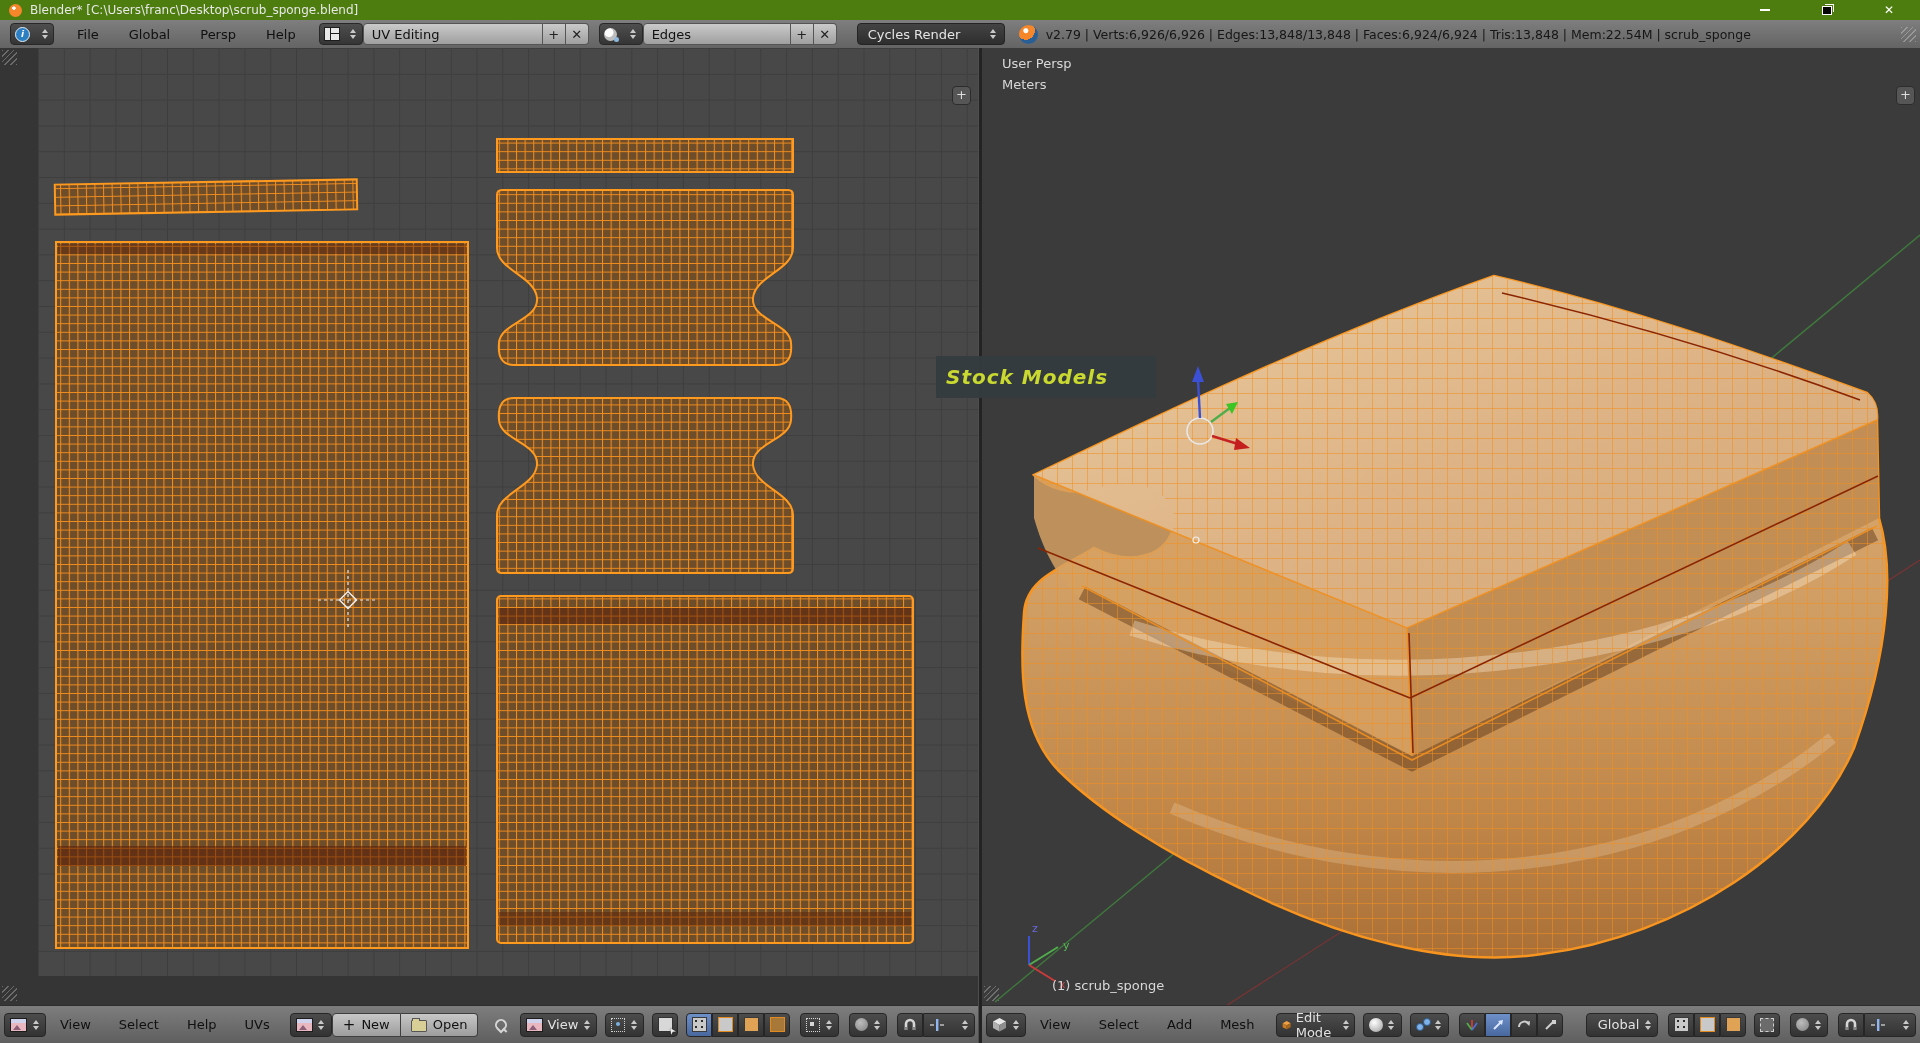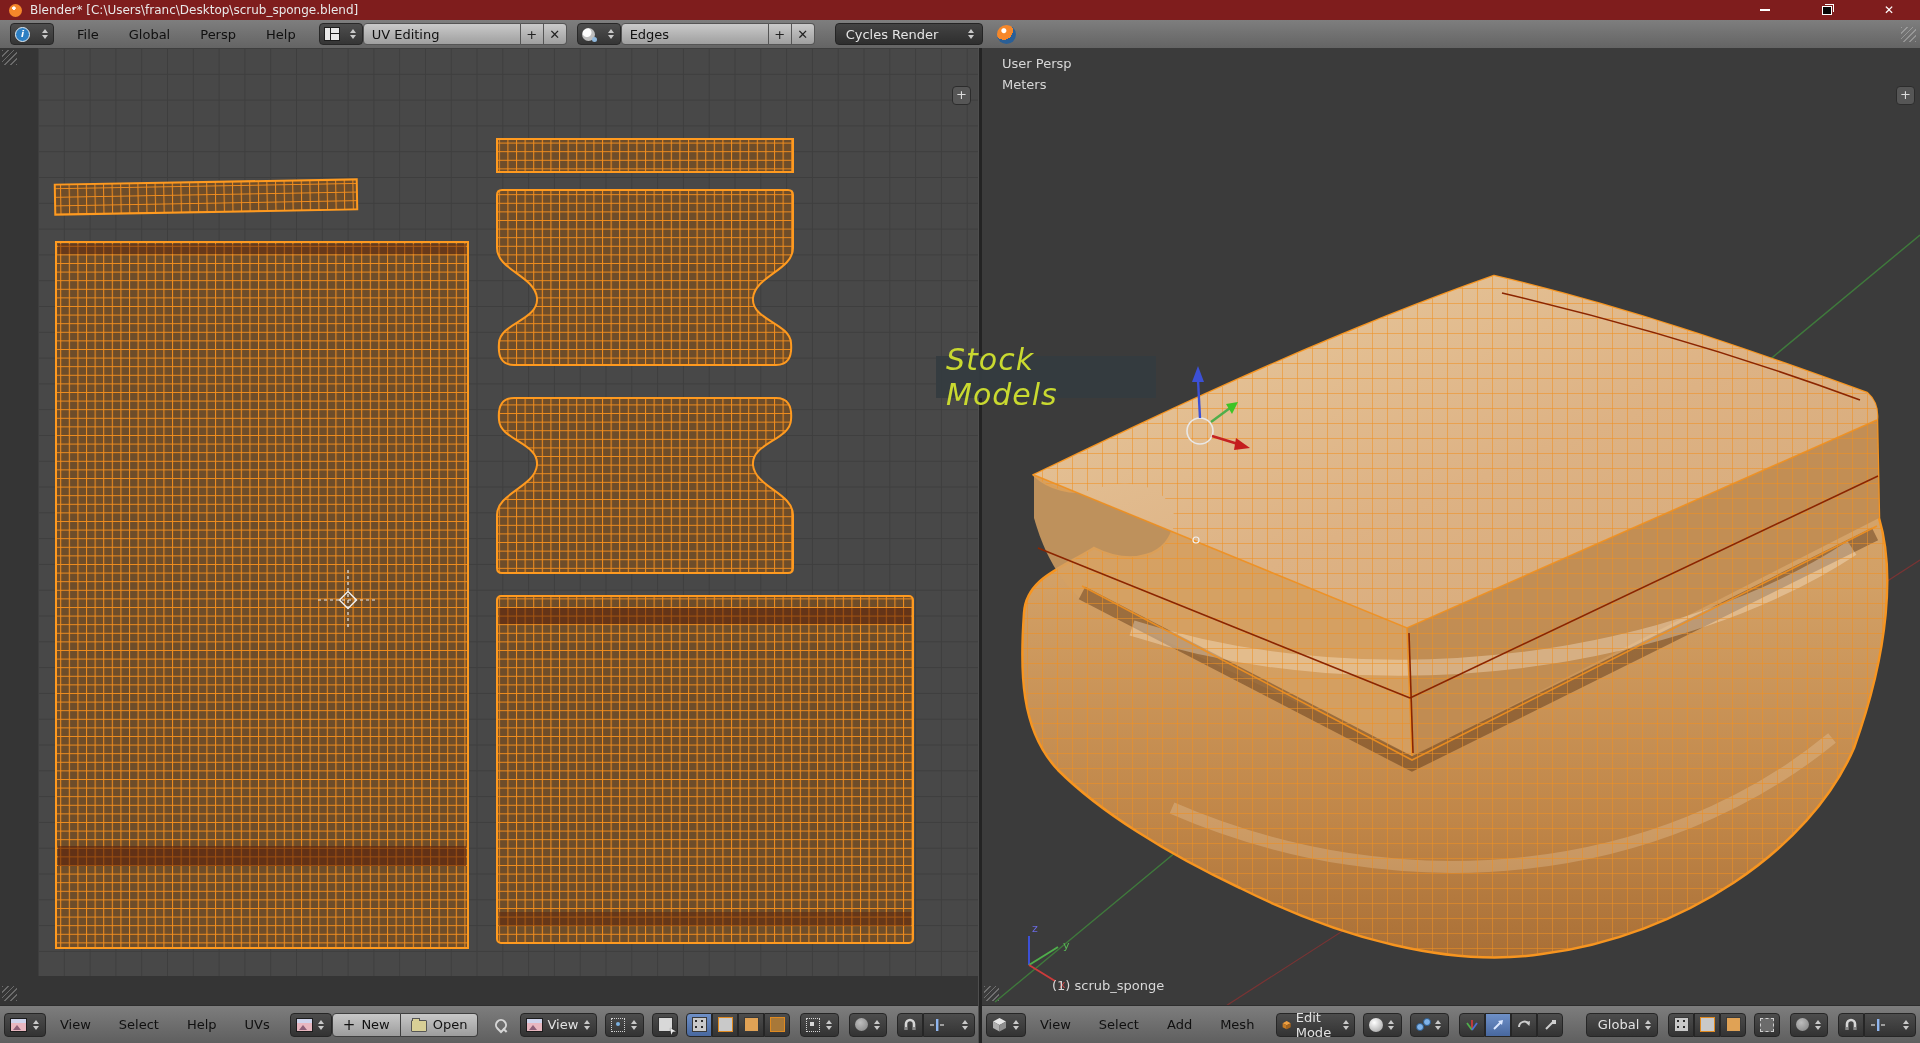--- a/index.html
+++ b/index.html
@@ -1,20 +1,20 @@
 <!DOCTYPE html>
 <html><head>
 <meta charset="utf-8">
 <style>
   html,body{margin:0;padding:0;background:#222;}
   #stage{position:relative;width:1920px;height:1043px;overflow:hidden;
     font-family:"DejaVu Sans","Liberation Sans",sans-serif;-webkit-font-smoothing:antialiased;}
   .abs{position:absolute;}
   
-  #titlebar{left:0;top:0;width:1920px;height:20px;background:#7f1d1d;color:#e8e8e8;
+  #titlebar{left:0;top:0;width:1920px;height:20px;background:#4d7c0f;color:#e8e8e8;
     display:flex;align-items:center;font-size:12px;}
   #blender-ico{width:13px;height:13px;border-radius:50%;margin:0 8px 0 9px;
     background:radial-gradient(circle at 38% 32%,#ffffff 0 1.5px,#f5872a 2px 7px);}
   .winbtns{margin-left:auto;display:flex;align-items:center;gap:36px;padding-right:18px;}
   .wb{width:26px;height:16px;display:flex;align-items:center;justify-content:center;color:#fff;font-size:12px;cursor:default;}
   .wb .bar{width:10px;height:2px;background:#fff;}
   .wb .sq{width:8px;height:7px;border:1px solid #fff;position:relative;background:#060606;}
   .wb .sq:before{content:"";position:absolute;left:2px;top:-3px;width:8px;height:7px;border:1px solid #fff;border-bottom:none;border-left:none;}
   
   #header{left:0;top:20px;width:1920px;height:28px;
@@ -60,21 +60,21 @@
     color:#dcdcdc;font-size:13px;line-height:15px;text-align:center;}
   
   #wm-circle{left:936px;top:90px;width:214px;height:214px;border-radius:50%;background:rgba(45,53,57,.97);
     display:flex;flex-direction:column;align-items:center;justify-content:center;}
   #wm-fm{font-style:italic;font-weight:bold;line-height:.85;letter-spacing:-6px;margin-top:6px;}
   #wm-fm .f{color:#fff;font-size:104px;} #wm-fm .m{color:#2BA8DC;font-size:108px;}
   #wm-name{color:#2BA8DC;font-size:13.5px;letter-spacing:2.5px;margin-top:2px;}
   #wm-sub{color:#f2f2f2;font-size:27px;font-style:italic;margin-top:4px;}
   #wm-banner{left:936px;top:308px;width:220px;height:42px;background:rgba(52,60,64,.94);
     display:flex;align-items:center;padding-left:10px;box-sizing:border-box;}
-  #wm-banner span{color:#c9d930;font-size:30px;font-weight:normal;font-style:italic;letter-spacing:1px;}
+  #wm-banner span{color:#c9d930;font-size:20px;font-weight:bold;font-style:italic;letter-spacing:1px;}
   
   .toolbar{top:1005px;height:38px;background:linear-gradient(#7d7d7d,#5f5f5f);
     border-top:1px solid #2e2e2e;display:flex;align-items:center;font-size:13px;color:#141414;overflow:hidden;}
   #uvtoolbar{left:0;width:978px;padding:0 4px;box-sizing:border-box;}
   #v3dtoolbar{left:982px;width:938px;padding:0 4px;box-sizing:border-box;}
   .tmenu{padding:0 14px;color:#101010;}
   .tb-dd{height:24px;background:linear-gradient(#4c4c4c,#333);border:1px solid #262626;border-radius:4px;
     display:flex;align-items:center;color:#e2e2e2;padding:0 5px;box-sizing:border-box;gap:4px;}
   .tb-btn{height:24px;min-width:26px;background:linear-gradient(#4c4c4c,#333);border:1px solid #262626;
     display:flex;align-items:center;justify-content:center;box-sizing:border-box;}
@@ -137,21 +137,21 @@
     <span class="hmenu">Persp</span>
     <span class="hmenu">Help</span>
 
     <div class="btn-dark" style="width:44px;margin-left:8px">
       <span class="layout-ico"></span>
       <span class="spin">
           <i class="up"></i>
           <i class="dn"></i>
         </span>
     </div>
-    <div class="dd-light" style="width:158px">
+    <div class="dd-light" style="width:180px">
       <span>UV Editing</span>
     </div>
     <div class="sqbtn-light">+</div>
     <div class="sqbtn-light last">✕</div>
 
     <div class="btn-dark" style="width:44px;margin-left:10px">
       <span class="scene-ico"></span>
       <span class="spin">
           <i class="up"></i>
           <i class="dn"></i>
@@ -165,20 +165,21 @@
 
     <div class="dd-dark" style="width:148px;margin-left:20px">
       <span style="padding-left:4px">Cycles Render</span>
       <span class="spin">
           <i class="up"></i>
           <i class="dn"></i>
         </span>
     </div>
 
     <div id="hdr-blogo"></div>
+    <span id="stats">v2.79 | Verts:6,926/6,926 | Edges:13,848/13,848 | Faces:6,924/6,924 | Tris:13,848 | Mem:22.54M | scrub_sponge</span>
     <div class="grip" style="margin-left:auto;margin-right:4px"></div>
   </div>
 
   <div id="workspace" class="abs">
 
     <div id="uvpane" class="abs">
       <div id="uvgrid" class="abs"></div>
       <svg class="abs" style="left:0;top:0" width="978" height="957" viewBox="0 0 978 957">
         <defs>
           <pattern id="uvp" width="8.6" height="8.6" patternUnits="userSpaceOnUse">

